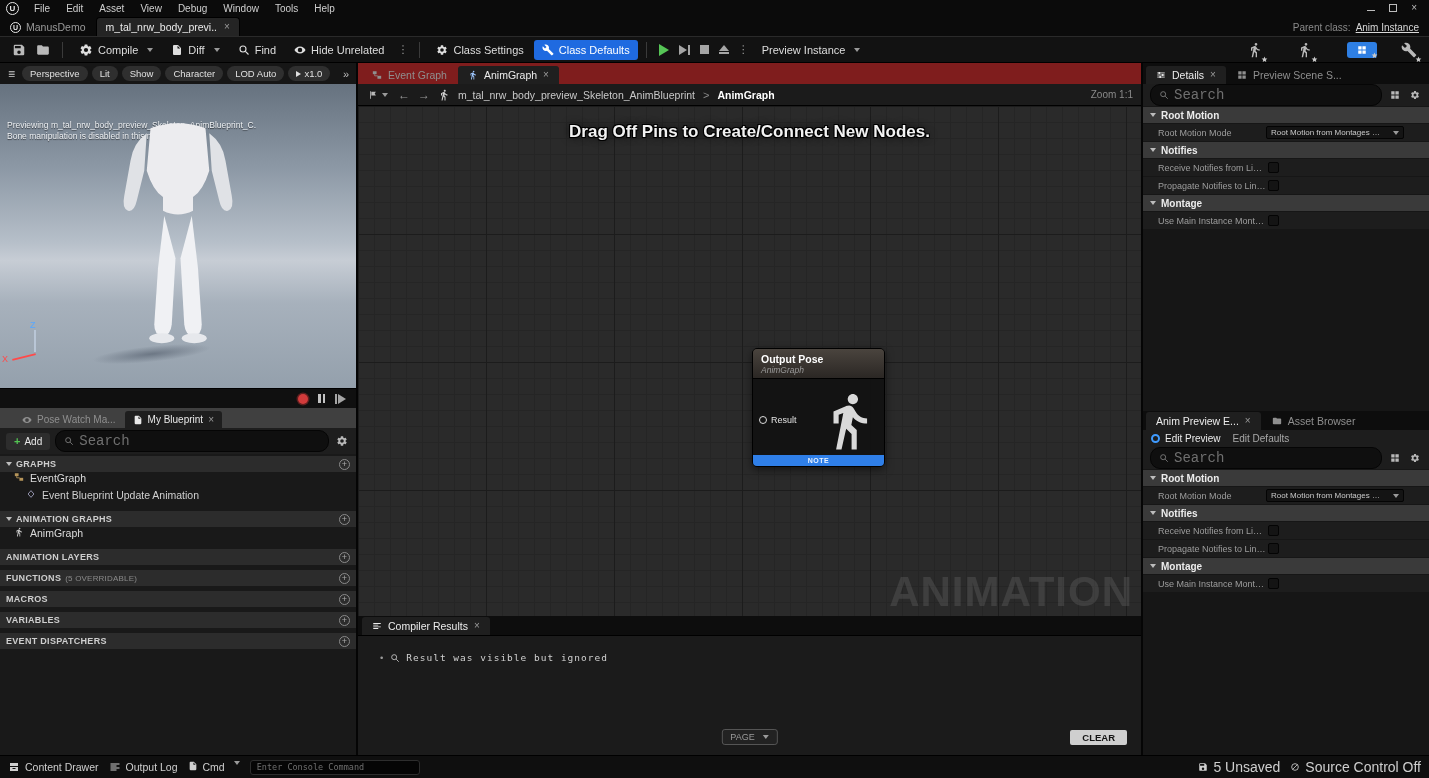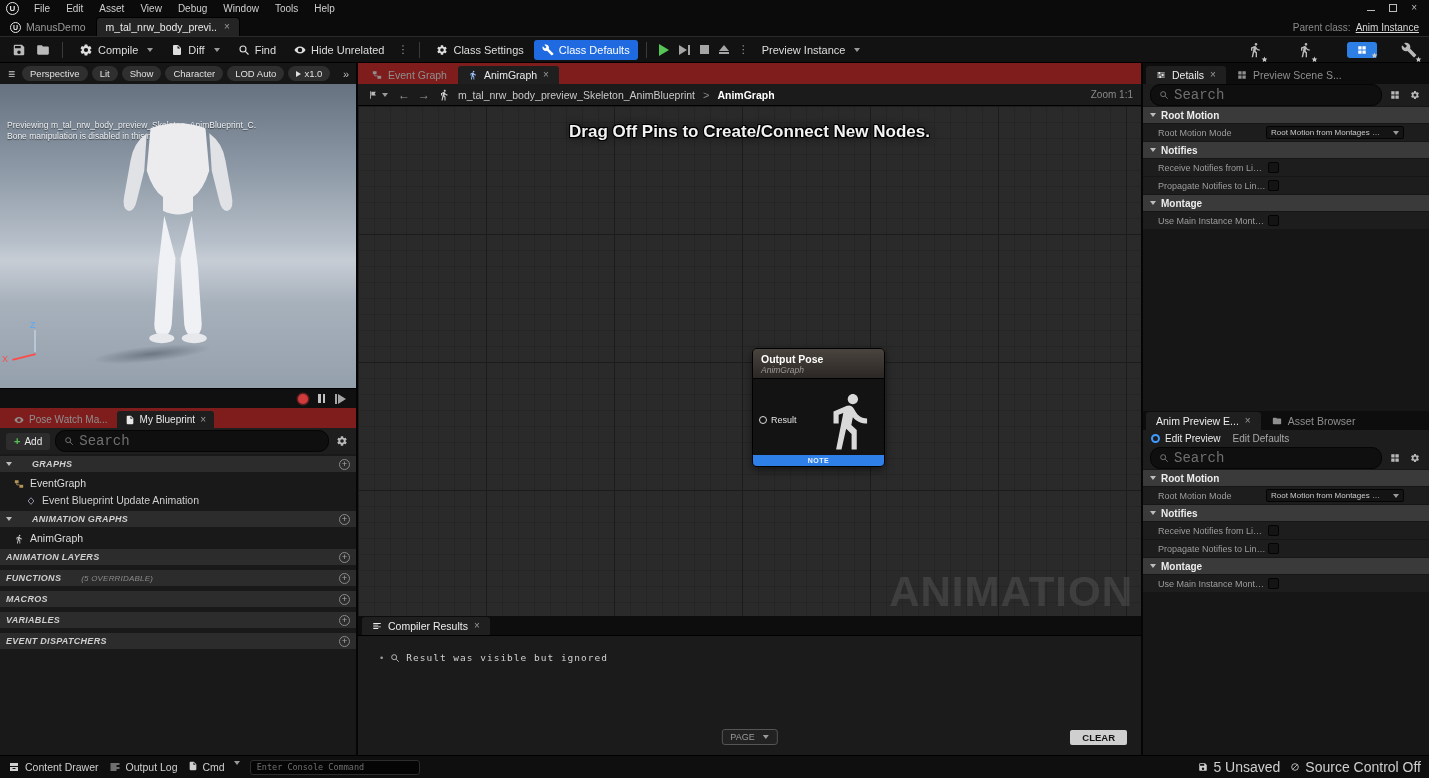--- a/index.html
+++ b/index.html
@@ -73,38 +73,38 @@
   .gz-z{position:absolute;left:18px;bottom:14px;width:2px;height:22px;background:#b9c6d6;}
   .gz-zl{position:absolute;left:14px;top:-2px;color:#57a8ff;font-size:9px;}
   .gz-x{position:absolute;left:-4px;bottom:8px;width:24px;height:2px;background:#ff4a4a;transform:rotate(-14deg);}
   .gz-xl{position:absolute;left:-14px;bottom:2px;color:#ff4a4a;font-size:9px;}
   .vp-playback{height:20px;background:#101010;border-top:1px solid #000;display:flex;align-items:center;justify-content:flex-end;gap:10px;padding:0 10px;flex:none;}
   .rec{width:10px;height:10px;border-radius:50%;background:#d23b3b;box-shadow:0 0 0 1.5px #5c1f1f;}
   .pause{display:flex;gap:2px;}
   .pause span{width:2.5px;height:9px;background:#c2c2c2;display:block;}
 
   
-  .bp-tabs{height:20px;background:#7f1d1d;display:flex;align-items:flex-end;padding:0 6px;flex:none;gap:1px;}
+  .bp-tabs{height:20px;background:#404040;display:flex;align-items:flex-end;padding:0 14px;flex:none;gap:1px;}
   .ptab{display:flex;align-items:center;gap:5px;font-size:10px;color:#8f8f8f;padding:3px 8px;border-radius:3px 3px 0 0;}
   .ptab.active{background:#1e1e1e;color:#e8e8e8;}
   .bp-controls{height:26px;background:#1e1e1e;display:flex;align-items:center;gap:5px;padding:0 6px;flex:none;}
   .addbtn{display:flex;align-items:center;gap:4px;background:#2d2d2d;border-radius:3px;padding:3px 8px;font-size:10px;color:#e8e8e8;}
   .addplus{color:#53c553;font-weight:bold;font-size:11px;line-height:10px;}
   .search{flex:1;display:flex;align-items:center;gap:5px;background:#0f0f0f;border:1px solid #050505;border-radius:10px;padding:2px 8px;color:#7a7a7a;}
   .search input{flex:1;background:transparent;border:none;outline:none;color:#cfcfcf;font-size:14px;font-family:Liberation Mono, monospace;min-width:0;}
   .search input::placeholder{color:#6f6f6f;}
   .bp-list{flex:1;background:#191919;overflow:hidden;}
-  .sec{height:16px;background:#2c2c2c;display:flex;align-items:center;padding:0 6px;gap:20px;margin-top:5px;font-style:italic;}
+  .sec{height:16px;background:#2c2c2c;display:flex;align-items:center;padding:0 6px;gap:4px;margin-top:5px;}
   .sec:first-child{margin-top:2px;}
   .sec .t{font-size:9px;font-weight:bold;color:#cfcfcf;letter-spacing:.3px;}
   .sec .badge{font-size:8px;color:#8a8a8a;letter-spacing:.2px;}
   .oplus{margin-left:auto;width:11px;height:11px;border:1px solid #8a8a8a;border-radius:50%;color:#aaa;font-size:9px;line-height:9px;
     display:flex;align-items:center;justify-content:center;}
   .tritiny{width:0;height:0;border-left:3.5px solid transparent;border-right:3.5px solid transparent;border-top:4.5px solid #bdbdbd;}
-  .bitem{height:17px;display:flex;align-items:flex-end;gap:6px;padding-left:14px;font-size:10.5px;color:#dcdcdc;}
+  .bitem{height:17px;display:flex;align-items:flex-start;gap:6px;padding-left:14px;font-size:10.5px;color:#dcdcdc;}
   .bitem.indent2{padding-left:26px;color:#cfcfcf;}
 
   
   .doctabs{height:21px;background:#7f1d1d;display:flex;align-items:flex-end;gap:1px;padding:0 4px;flex:none;}
   .dtab{display:flex;align-items:center;gap:6px;font-size:10.5px;color:#8f8f8f;padding:3px 10px;border-radius:3px 3px 0 0;}
   .dtab.active{background:#1f1f1f;color:#ececec;}
   .crumbbar{height:22px;background:#1b1b1b;border-bottom:1px solid #000;display:flex;align-items:center;gap:8px;padding:0 8px;flex:none;}
   .navarrow{color:#9a9a9a;font-size:12px;line-height:12px;}
   .crumb-root{color:#c9c9c9;font-size:10.5px;}
   .crumb-sep{color:#8a8a8a;}

